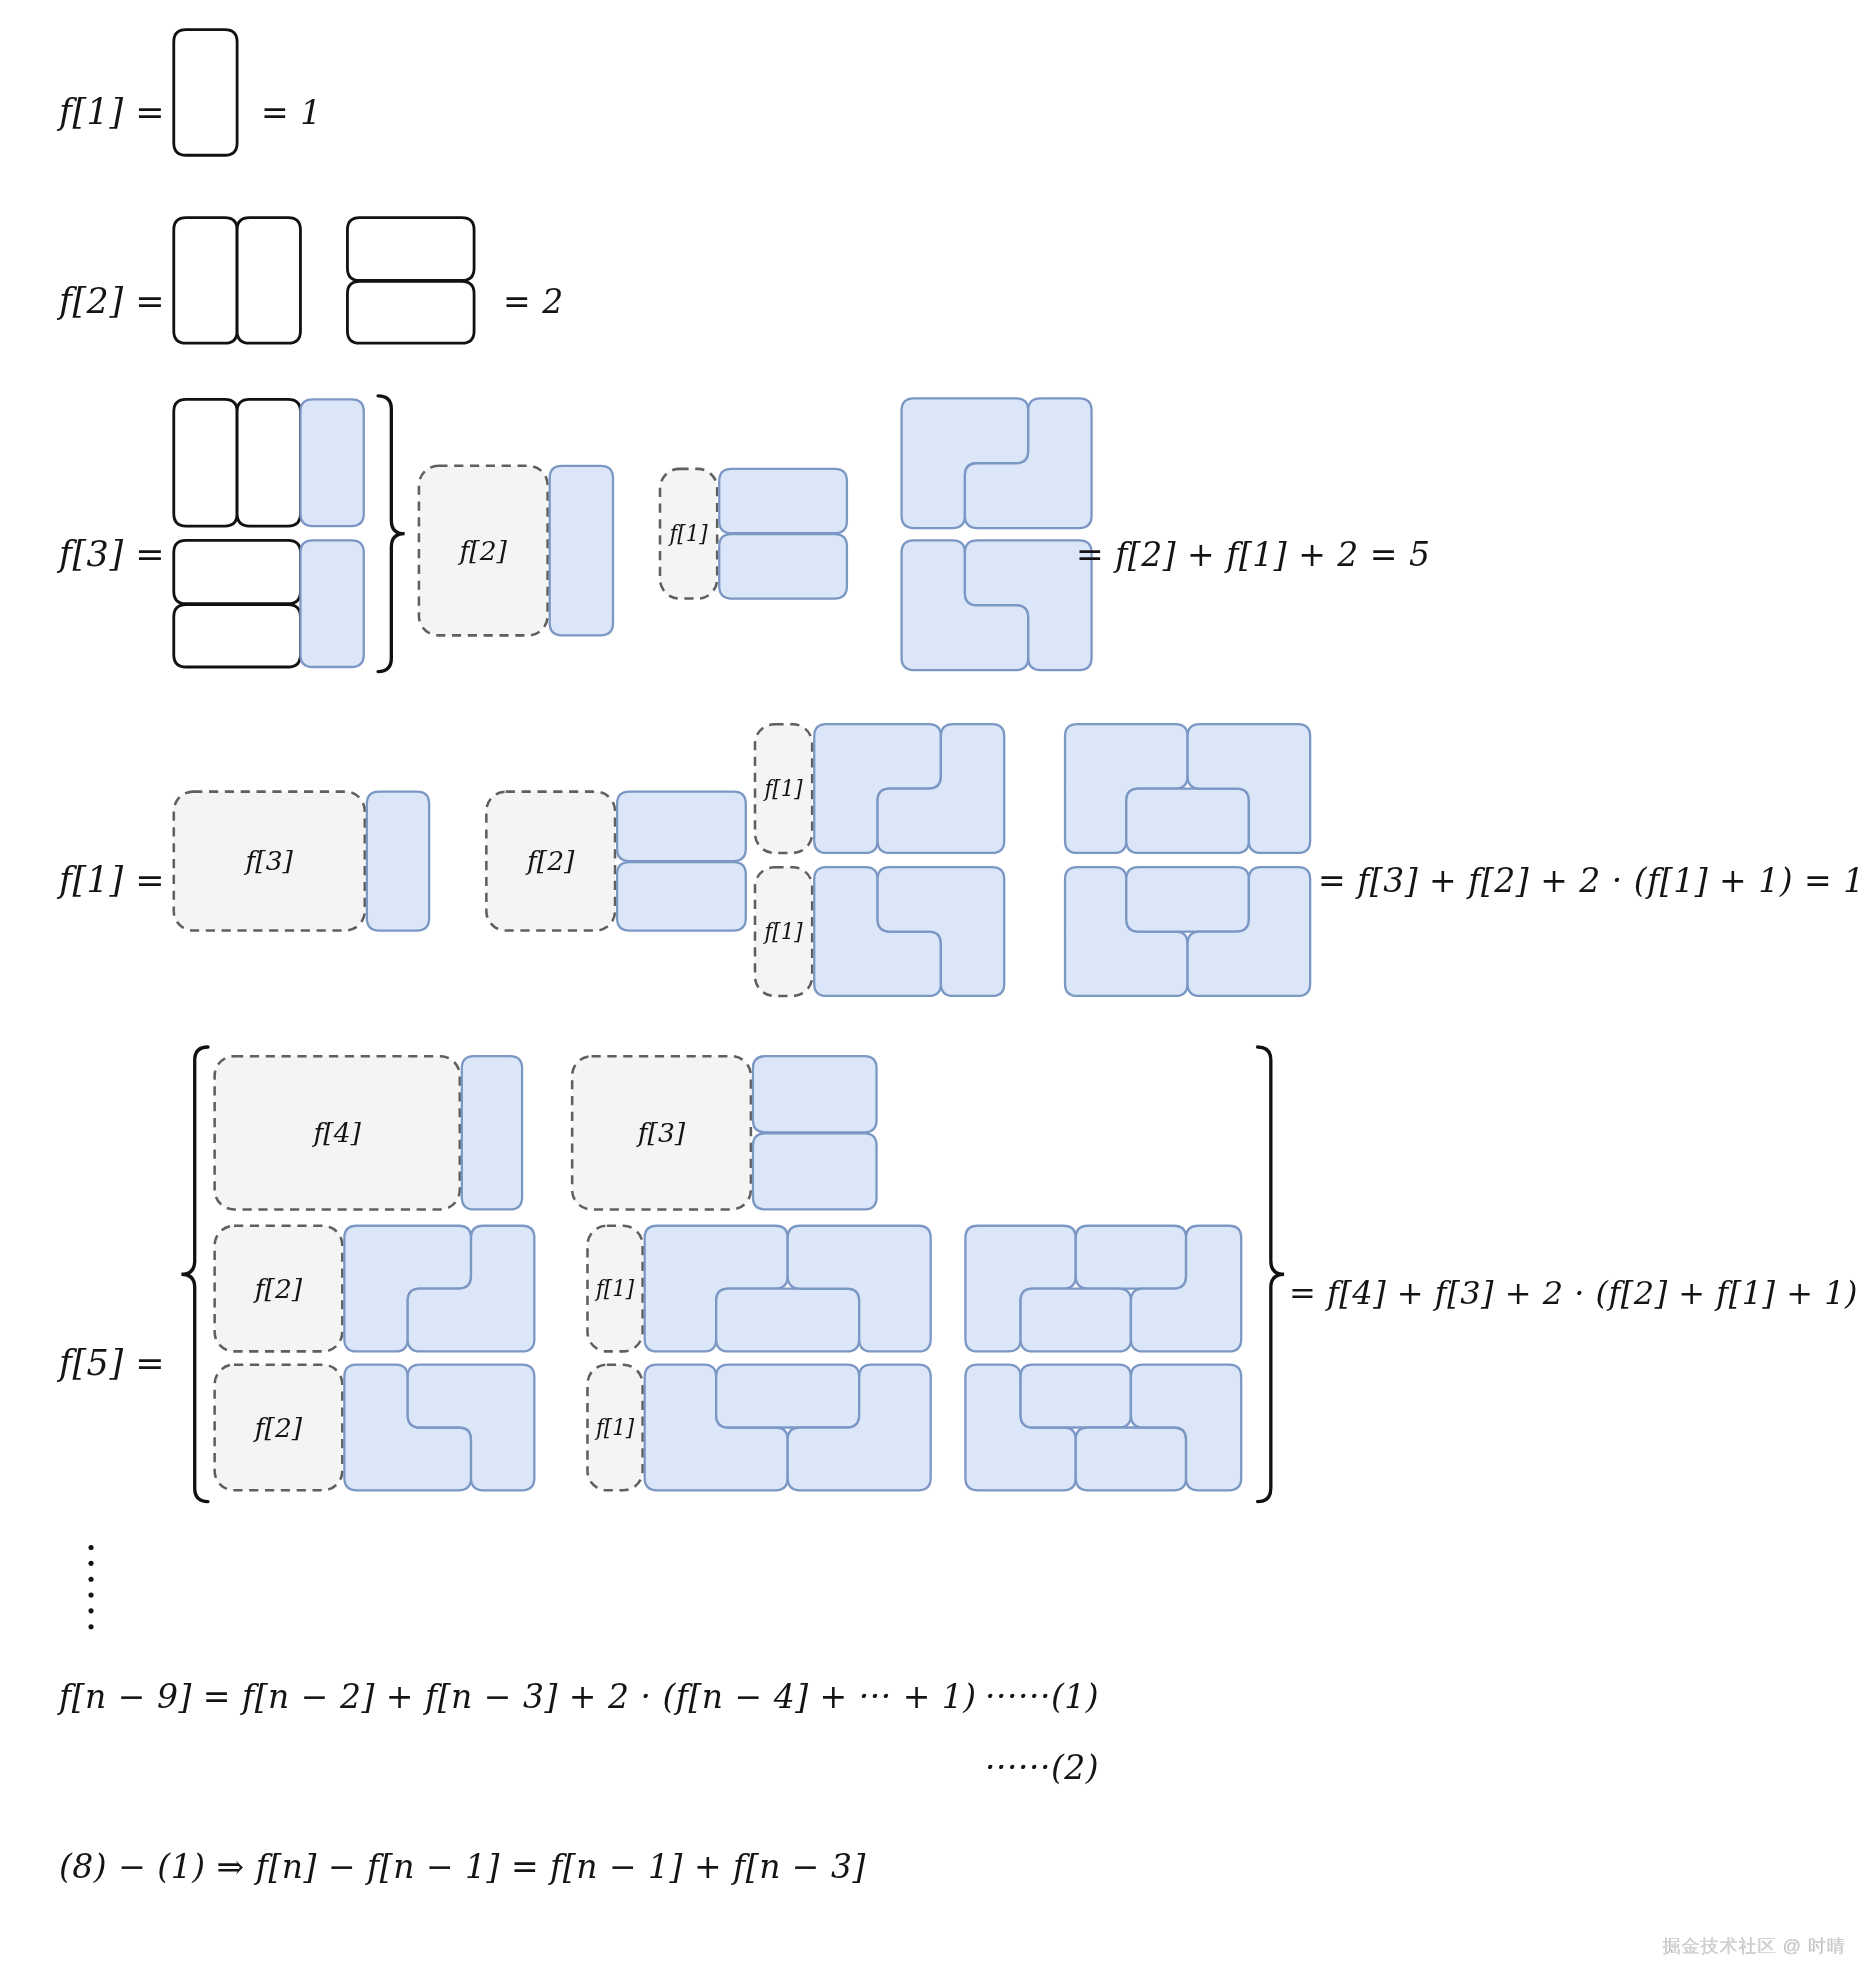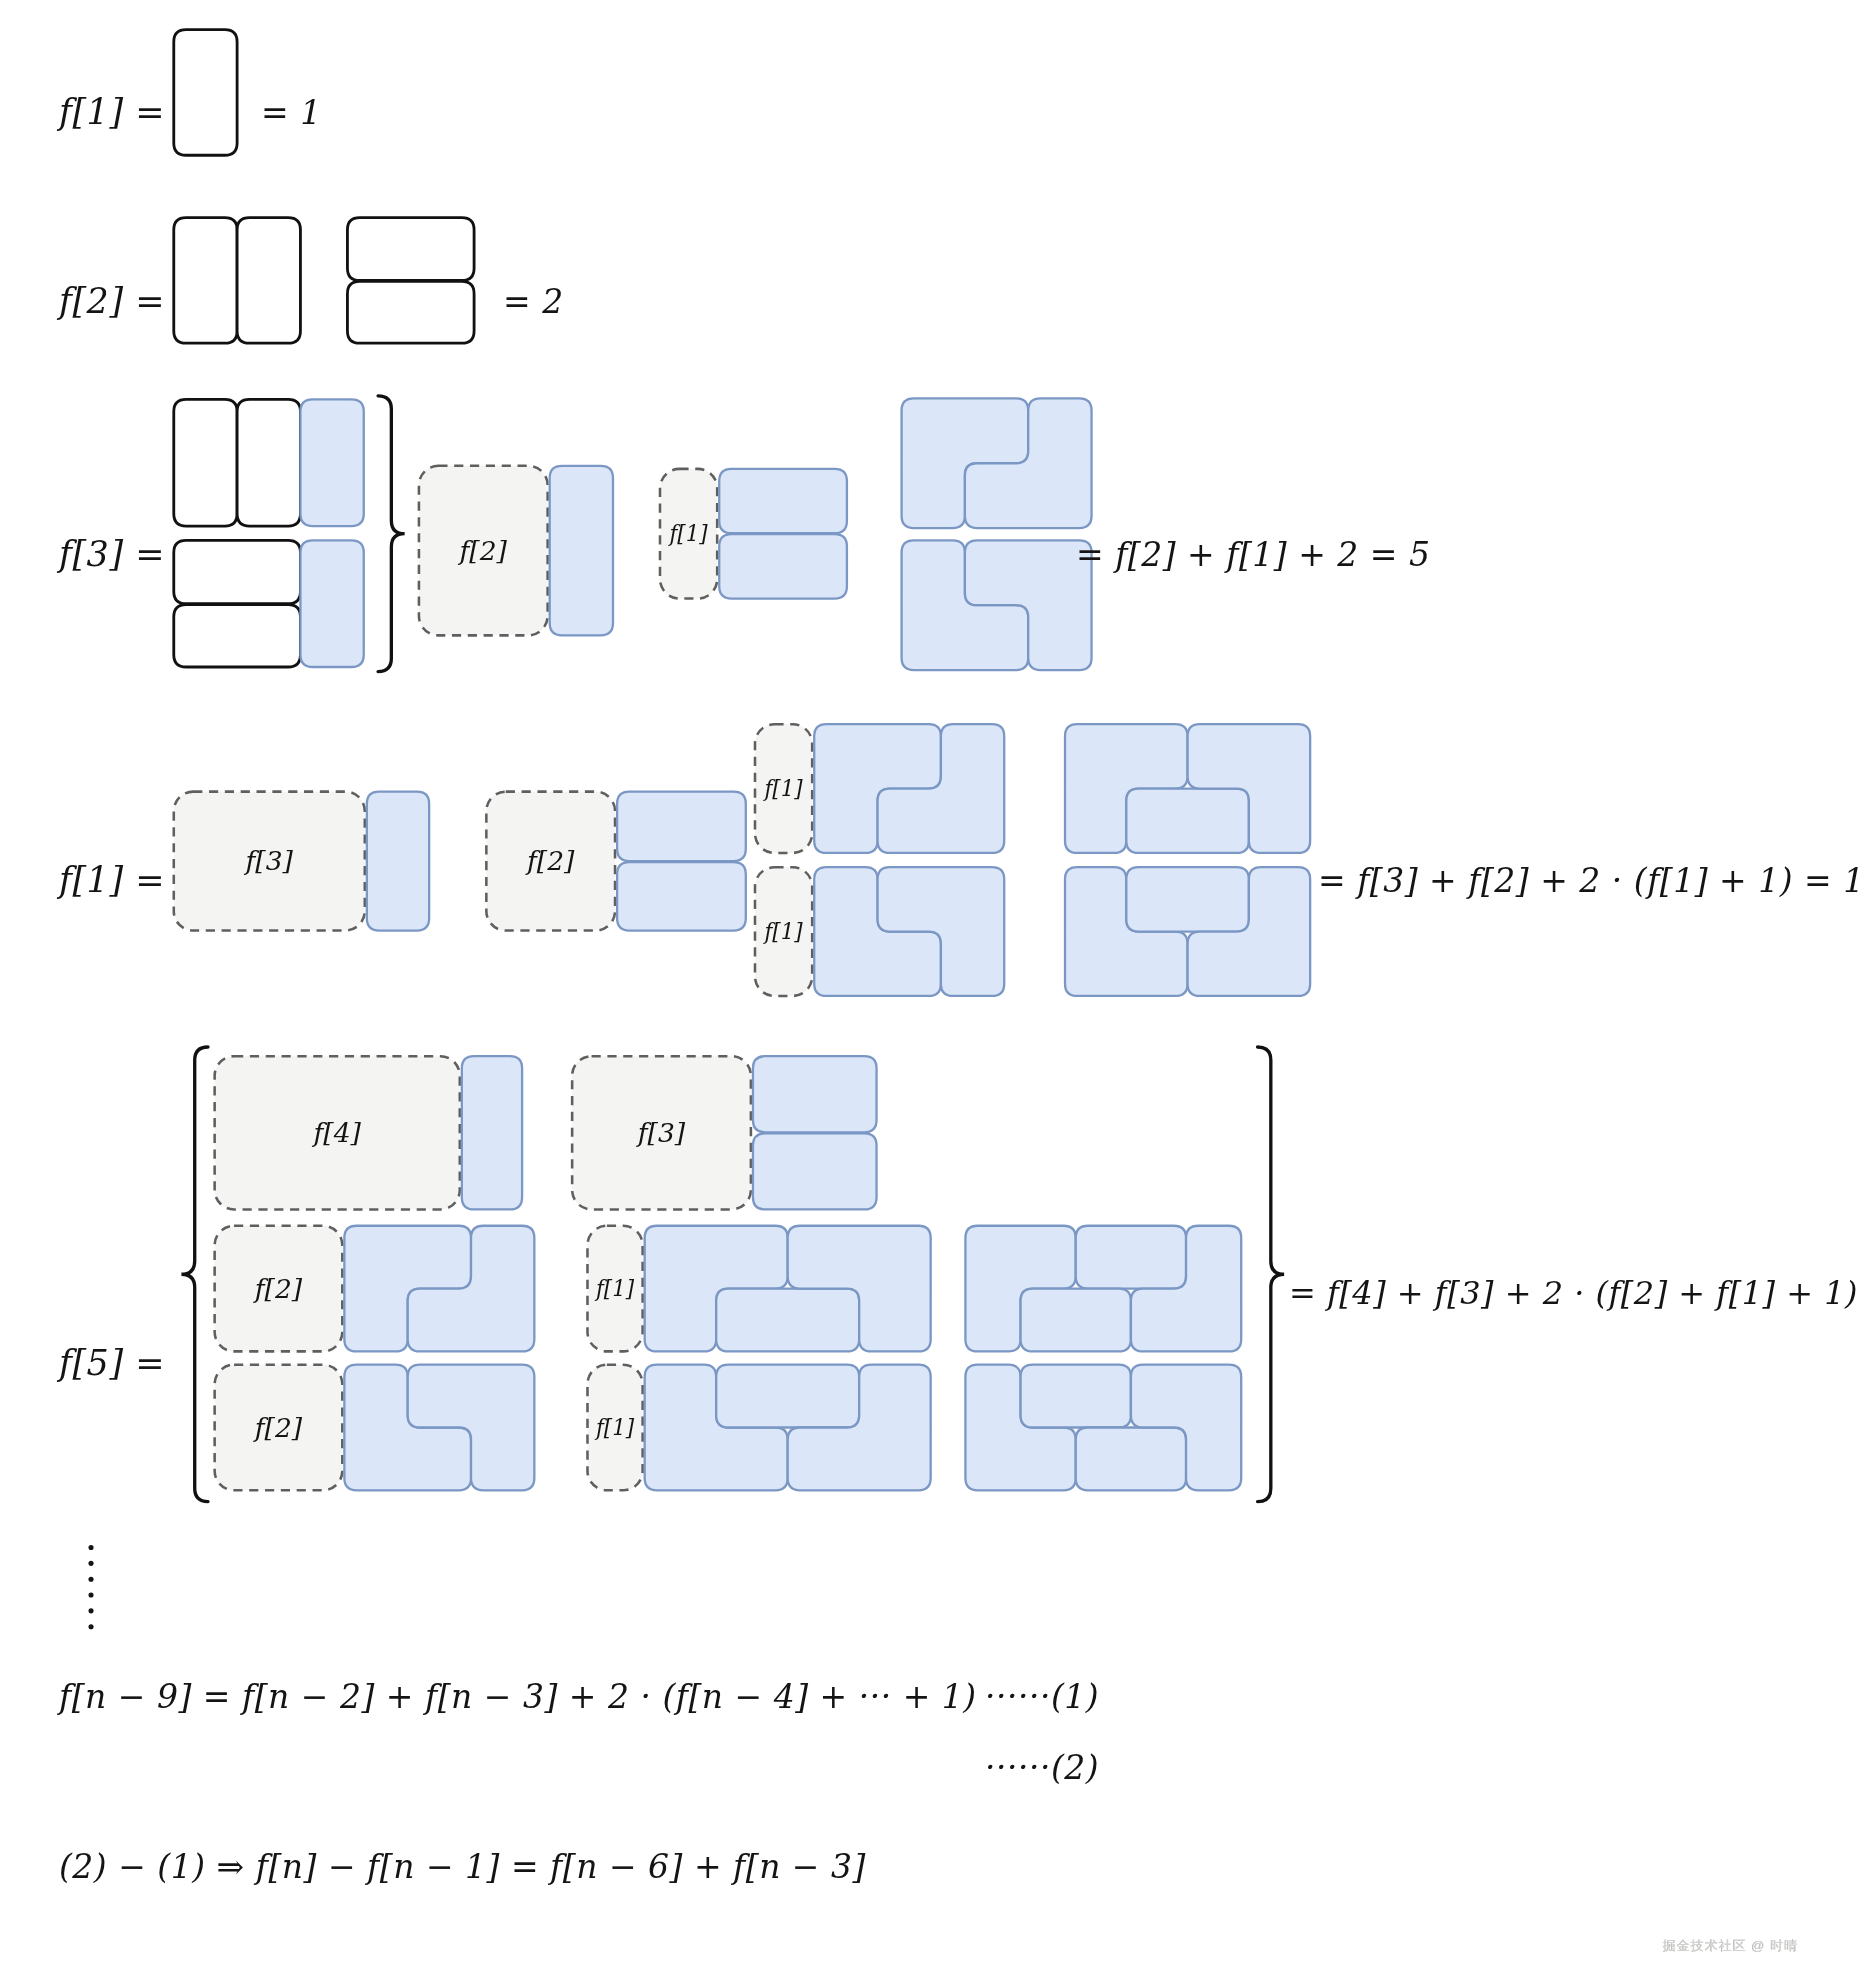--- a/index.html
+++ b/index.html
@@ -13,21 +13,21 @@
   .t-f1-label{left:59px;top:92px}   .t-f1-result{left:261px;top:92px}
   .t-f2-label{left:59px;top:281px}   .t-f2-result{left:503px;top:281px}
   .t-f3-label{left:59px;top:534px}  .t-f3-result{left:1076px;top:534px}
   .t-f4-label{left:59px;top:860px}  .t-f4-result{left:1318px;top:860px}
   .t-f5-label{left:59px;top:1343px}  .t-f5-result{left:1289px;top:1273px;font-size:32px}
   .t-eq1{left:59px;top:1676px}  .t-eq1-tag{left:985px;top:1676px}
   .t-eq2{left:59px;top:1747px}  .t-eq2-tag{left:985px;top:1747px}
   .t-eq3{left:59px;top:1846px}
   .t-eq4{left:169px;top:1914px}
   .t-watermark{left:1663px;top:1926px;font-family:"Liberation Sans", sans-serif;
-               font-style:normal;font-size:13px;color:#d8d8d6;
+               font-style:normal;font-size:18px;color:#d8d8d6;
                text-shadow:-0.5px -0.5px 0 #a6a6a4;letter-spacing:1px;}
 </style>
 </head>
 <body>
 
 <div id="stage">
   <svg id="fig" width="1868" height="1975" viewBox="0 0 3657 3867">
       <g>
         <path d="M340.0,82.0 Q340,58 364.0,58.0 L440.0,58.0 Q464,58 464.0,82.0 L464.0,280.0 Q464,304 440.0,304.0 L364.0,304.0 Q340,304 340.0,280.0 Z" fill="#ffffff" stroke="#111111" stroke-width="5.5" stroke-linejoin="round"></path>
       </g>
@@ -174,17 +174,17 @@
   <div class="math-text t-f4-result">= f[3] + f[2] + 2 · (f[1] + 1) = 11</div>
 
   <div class="math-text row-label t-f5-label">f[5] =</div>
   <div class="math-text t-f5-result">= f[4] + f[3] + 2 · (f[2] + f[1] + 1) = 24</div>
 
   <div class="math-text t-eq1">f[n − 9] = f[n − 2] + f[n − 3] + 2 · (f[n − 4] + ··· + 1)</div>
   <div class="math-text t-eq1-tag">······(1)</div>
 
   <div class="math-text t-eq2-tag">······(2)</div>
 
-  <div class="math-text t-eq3">(2) − (1) ⇒ f[n] − f[n − 1] = f[n − 6] + f[n − 3]</div>
+  <div class="math-text t-eq3">(8) − (1) ⇒ f[n] − f[n − 1] = f[n − 1] + f[n − 3]</div>
 
   <div class="math-text t-watermark">掘金技术社区 @ 时晴</div>
 </div>
 
 
 </body></html>

